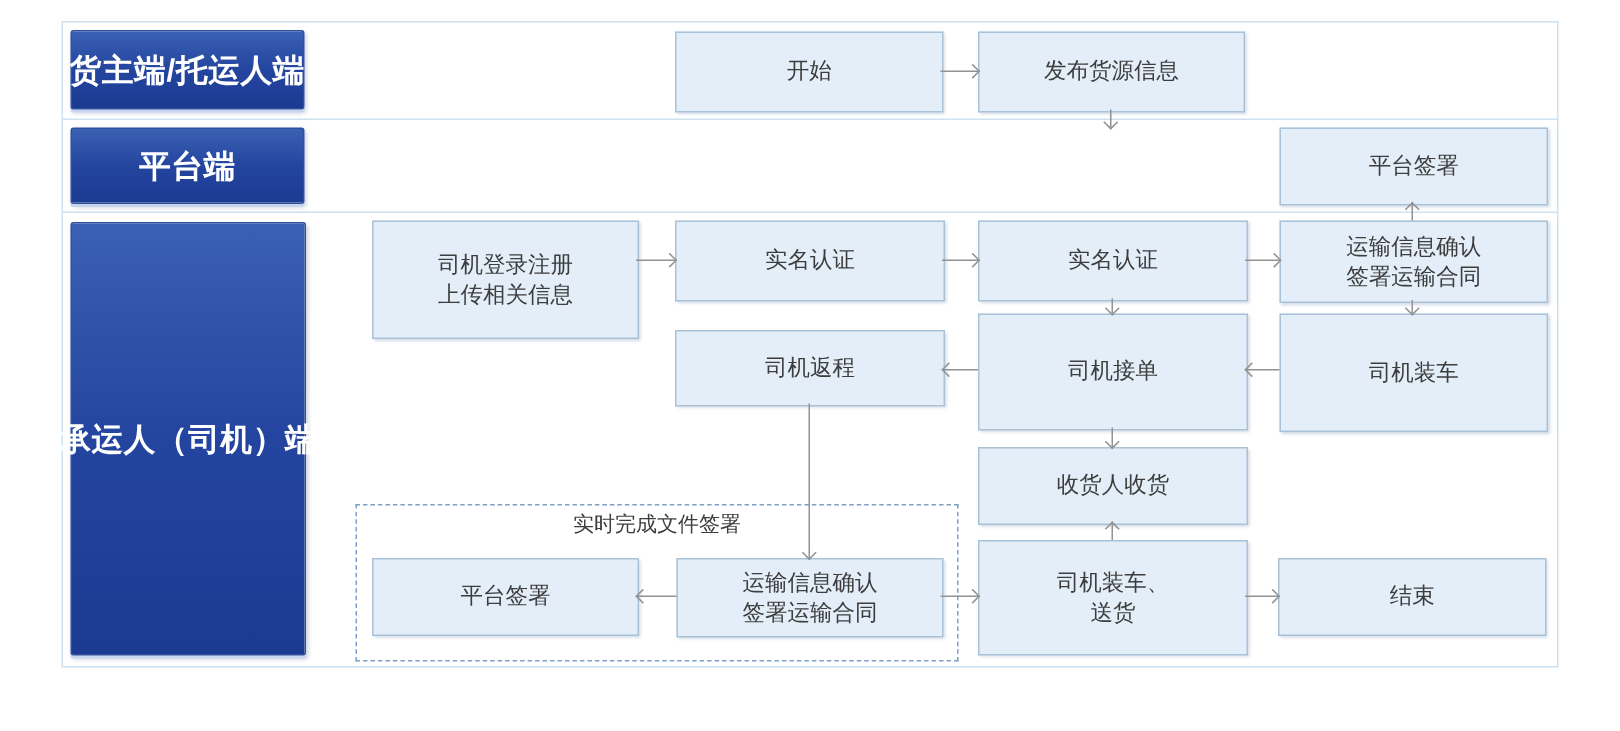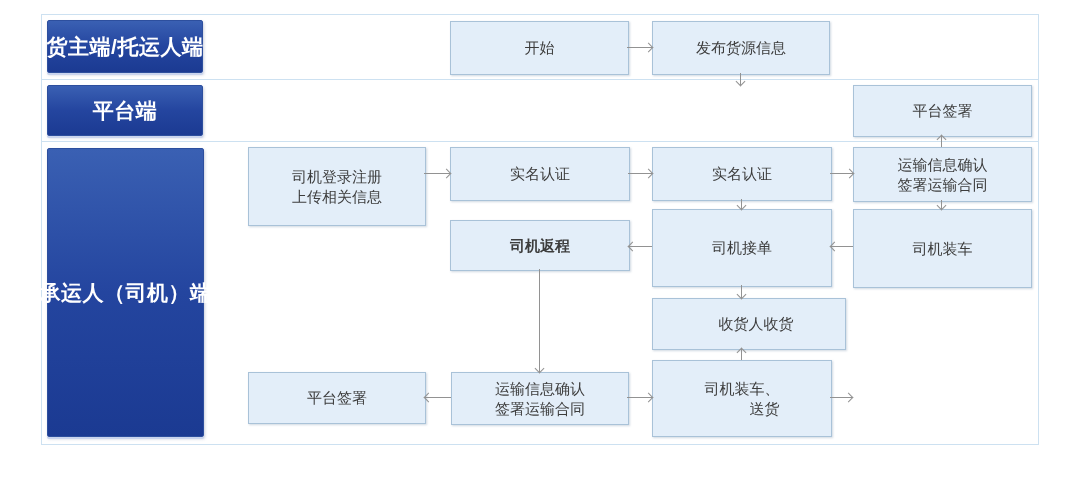--- a/index.html
+++ b/index.html
@@ -11,59 +11,63 @@
          border:1px solid var(--frame-border,#cde1f1);background:#ffffff;}
   .divider{position:absolute;left:0;width:100%;height:1px;
            background:var(--frame-border,#cde1f1);}
   .lane-label{position:absolute;display:flex;align-items:center;justify-content:center;
       color:var(--lane-text,#ffffff);font-weight:700;font-size:21px;white-space:nowrap;
       letter-spacing:.5px;border-radius:2px;
       background:linear-gradient(180deg,var(--lane-gradient-top,#3a60b3) 0%,#24459f 50%,var(--lane-gradient-bottom,#1b3a92) 100%);
       border:1px solid var(--lane-border,#2d4f9e);
       box-shadow:0 2px 0 #c9d4ee,1px 2px 3px rgba(40,60,120,.25);}
   .node{position:absolute;display:flex;align-items:center;justify-content:center;
-      text-align:right;font-size:15px;line-height:1.32;white-space:pre-line;
+      text-align:center;font-size:15px;line-height:1.32;white-space:pre-line;
       background:var(--process-fill,#e3eef9);
       border:1px solid var(--process-border,#a9c2d8);
       box-shadow:1px 1px 2px rgba(100,130,160,.30);color:var(--text,#3d3d3d);}
   .group{position:absolute;border:1px dashed var(--dashed-border,#7f9fc6);}
   .group-label{position:absolute;left:0;top:4px;width:100%;text-align:center;
       font-size:14px;color:var(--text,#3d3d3d);}
   .aline{position:absolute;background:var(--arrow,#999999);}
   .ahead{position:absolute;width:6px;height:6px;
       border-top:1px solid var(--arrow,#8f8f8f);border-right:1px solid var(--arrow,#8f8f8f);}
 </style>
 </head>
 <body>
 
 <div class="canvas">
   <div class="frame" id="frame">
       <div class="divider" style="top: 64px;"></div>
       <div class="divider" style="top: 126px;"></div>
       <div class="lane-label" style="left: 5px; top: 5px; width: 154px; height: 51px;">货主端/托运人端</div>
       <div class="lane-label" style="left: 5px; top: 70px; width: 154px; height: 49px; text-align: center;">平台端</div>
       <div class="lane-label" style="left: 5px; top: 133px; width: 155px; height: 287px;">承运人（司机）端</div>
+      <div class="group" style="left: 195px; top: 321px; width: 400px; height: 103px;">
+        <div class="group-label">实时完成文件签署</div>
+      </div>
       <div class="node" style="left: 408px; top: 6px; width: 177px; height: 52px;">开始</div>
       <div class="node" style="left: 610px; top: 6px; width: 176px; height: 52px;">发布货源信息</div>
       <div class="node" style="left: 811px; top: 70px; width: 177px; height: 50px;">平台签署</div>
       <div class="node" style="left: 408px; top: 132px; width: 178px; height: 52px;">实名认证</div>
       <div class="node" style="left: 206px; top: 132px; width: 176px; height: 77px;">司机登录注册
 上传相关信息</div>
       <div class="node" style="left: 610px; top: 132px; width: 178px; height: 52px;">实名认证</div>
       <div class="node" style="left: 811px; top: 132px; width: 177px; height: 53px;">运输信息确认
 签署运输合同</div>
-      <div class="node" style="left: 408px; top: 205px; width: 178px; height: 49px; font-weight: bold;">司机返程</div>
+      <div class="node" style="left: 408px; top: 205px; width: 178px; height: 49px;">司机返程</div>
       <div class="node" style="left: 610px; top: 194px; width: 178px; height: 76px;">司机接单</div>
       <div class="node" style="left: 811px; top: 194px; width: 177px; height: 77px;">司机装车</div>
-      <div class="node" style="left: 610px; top: 283px; width: 178px; height: 50px; padding-left: 14px;">收货人收货</div>
+      <div class="node" style="left: 610px; top: 283px; width: 178px; height: 50px;">收货人收货</div>
       <div class="node" style="left: 206px; top: 357px; width: 176px; height: 50px;">平台签署</div>
       <div class="node" style="left: 409px; top: 357px; width: 176px; height: 51px;">运输信息确认
 签署运输合同</div>
       <div class="node" style="left: 610px; top: 345px; width: 178px; height: 75px;">司机装车、
 送货</div>
+      <div class="node" style="left: 810px; top: 357px; width: 177px; height: 50px;">结束</div>
       <div class="aline" style="left: 585px; top: 32px; width: 25px; height: 1px;"></div>
       <div class="ahead" style="left: 603px; top: 29px; transform: rotate(45deg);"></div>
       <div class="aline" style="left: 698px; top: 58px; width: 1px; height: 12px;"></div>
       <div class="ahead" style="left: 695px; top: 63px; transform: rotate(135deg);"></div>
       <div class="aline" style="left: 382px; top: 158px; width: 26px; height: 1px;"></div>
       <div class="ahead" style="left: 401px; top: 155px; transform: rotate(45deg);"></div>
       <div class="aline" style="left: 586px; top: 158px; width: 24px; height: 1px;"></div>
       <div class="ahead" style="left: 603px; top: 155px; transform: rotate(45deg);"></div>
       <div class="aline" style="left: 788px; top: 158px; width: 23px; height: 1px;"></div>
       <div class="ahead" style="left: 804px; top: 155px; transform: rotate(45deg);"></div>

